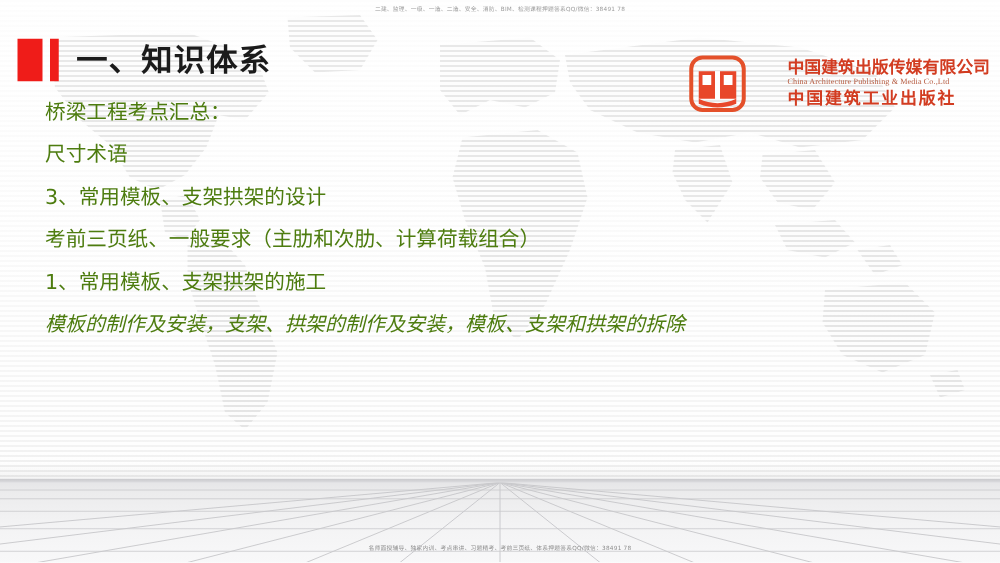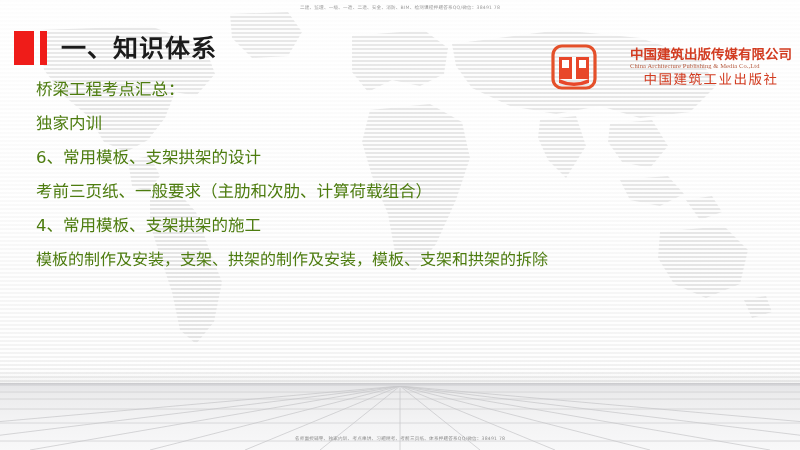--- a/index.html
+++ b/index.html
@@ -164,27 +164,26 @@
   .logo-en {
     font-size: 6.5px;
     color: #b55a3f;
     line-height: 1.3;
     white-space: nowrap;
     letter-spacing: 0.1px;
     font-family: "Liberation Serif", serif;
   }
   .logo-cn-sub {
     font-size: 13.5px;
-    font-weight: normal;
+    font-weight: bold;
     color: #d23c21;
     line-height: 1.2;
     white-space: nowrap;
     letter-spacing: 1.5px;
     font-family: "DejaVu Serif", "Liberation Serif", serif;
-    text-align: center;
   }
 
   
   .watermark {
     position: absolute;
     left: 0;
     width: 800px;
     text-align: center;
     font-size: 4.6px;
     color: #9a9a9a;
@@ -203,21 +202,21 @@
     width: 740px;
   }
   .content-line {
     font-size: 16.5px;
     color: #4d7c0f;
     line-height: 1;
     margin-bottom: 17.5px;
     white-space: nowrap;
     font-family: "DejaVu Sans", "Liberation Sans", sans-serif;
   }
-  .content-line:last-child { margin-bottom: 16px; }
+  .content-line:last-child { margin-bottom: 16px; font-style: italic; }
   .content-line.wide { font-size: 16px; }
 </style>
 </head>
 <body>
 
 <div class="slide">
 
   <div class="bg-base"></div>
 
   <div class="bg-map">
@@ -274,24 +273,24 @@
       <div class="logo-text">
         <div class="logo-cn-main">中国建筑出版传媒有限公司</div>
         <div class="logo-en">China Architecture Publishing &amp; Media Co.,Ltd</div>
         <div class="logo-cn-sub">中国建筑工业出版社</div>
       </div>
     </div>
   </div>
 
   <div class="content">
     <div class="content-line">桥梁工程考点汇总：</div>
-    <div class="content-line">独家内训</div>
-    <div class="content-line">6、常用模板、支架拱架的设计</div>
+    <div class="content-line">尺寸术语</div>
+    <div class="content-line">3、常用模板、支架拱架的设计</div>
     <div class="content-line">考前三页纸、一般要求（主肋和次肋、计算荷载组合）</div>
-    <div class="content-line">4、常用模板、支架拱架的施工</div>
+    <div class="content-line">1、常用模板、支架拱架的施工</div>
     <div class="content-line wide">模板的制作及安装，支架、拱架的制作及安装，模板、支架和拱架的拆除</div>
   </div>
 
   <div class="wall-shadow"></div>
 
   <div class="floor">
     <div class="floor-top-edge"></div>
     <svg width="800" height="67" viewBox="0 0 800 67" xmlns="http://www.w3.org/2000/svg">
       <g stroke="#c4c4c7" stroke-width="0.8" fill="none" opacity="0.85">
 

